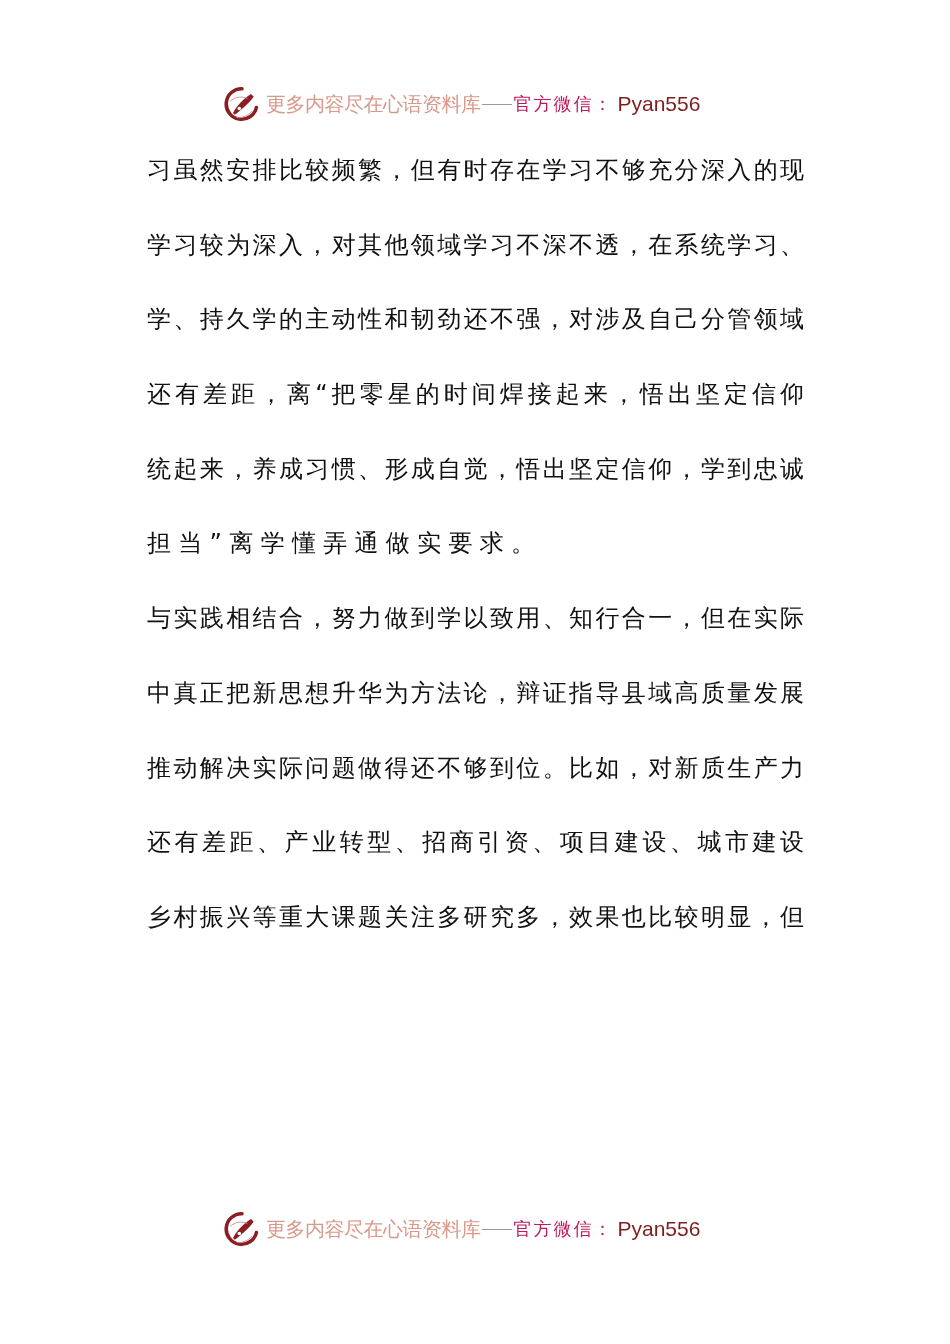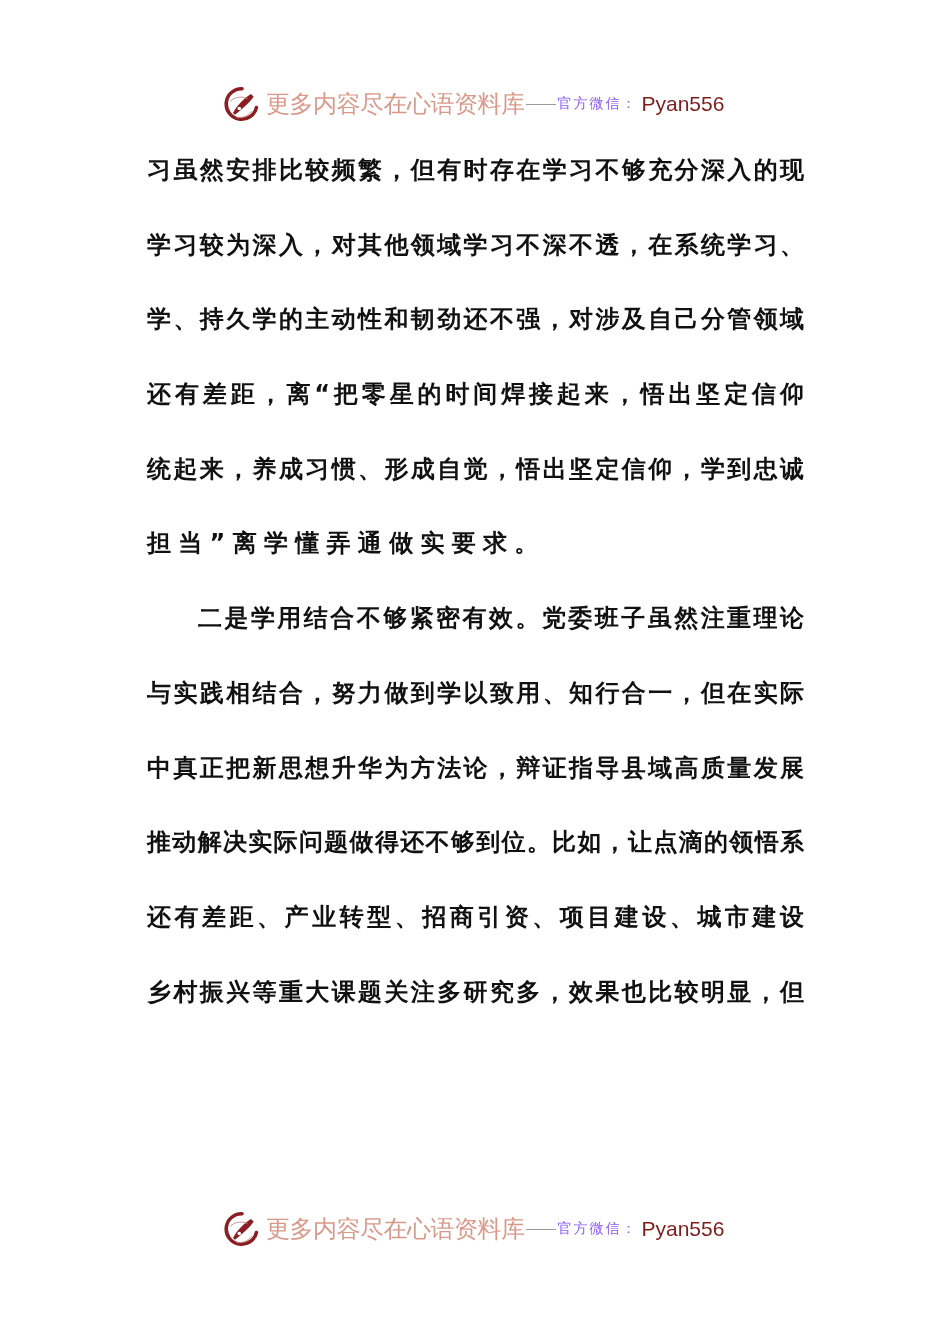--- a/index.html
+++ b/index.html
@@ -25,51 +25,50 @@
     .watermark.top { top: 84px; }
     .watermark.bottom { top: 1209px; }
     .wm-logo {
       width: 36px;
       height: 36px;
       margin-right: 6px;
       flex: 0 0 auto;
     }
     .wm-brand {
       font-family: "DejaVu Serif", "Liberation Serif", serif;
-      font-size: 24px;
+      font-size: 20px;
       color: #d9998a;
       letter-spacing: -0.5px;
     }
     .wm-dash {
       display: inline-block;
       width: 30px;
       height: 1px;
       background: #9a9a9a;
       margin: 0 2px 0 1px;
       vertical-align: middle;
     }
     .wm-official {
       font-family: Liberation Serif, serif;
-      font-size: 14px;
-      color: #8b5cf6;
+      font-size: 18px;
+      color: #be185d;
       letter-spacing: 2px;
     }
     .wm-id {
       font-family: "Liberation Sans", sans-serif;
       font-size: 21px;
       color: #7f1d1d;
       margin-left: 4px;
     }
     .body-text {
       position: absolute;
       left: 147px;
       top: 148px;
       width: 657px;
       color: #111111;
-      font-weight: bold;
     }
     .line {
       height: 74.7px;
       font-size: 24px;
       line-height: 44px;
       white-space: nowrap;
       text-align: justify;
       text-align-last: justify;
       letter-spacing: 0;
     }
@@ -100,24 +99,23 @@
 
 <div class="body-text">
 
   <div class="line">习虽然安排比较频繁，但有时存在学习不够充分深入的现</div>
   <div class="line">学习较为深入，对其他领域学习不深不透，在系统学习、</div>
   <div class="line">学、持久学的主动性和韧劲还不强，对涉及自己分管领域</div>
   <div class="line">还有差距，离“把零星的时间焊接起来，悟出坚定信仰</div>
   <div class="line">统起来，养成习惯、形成自觉，悟出坚定信仰，学到忠诚</div>
   <div class="line last">担当”离学懂弄通做实要求。</div>
 
-  <div class="line indent">二是学用结合不够紧密有效。党委班子虽然注重理论</div>
   <div class="line">与实践相结合，努力做到学以致用、知行合一，但在实际</div>
   <div class="line">中真正把新思想升华为方法论，辩证指导县域高质量发展</div>
-  <div class="line">推动解决实际问题做得还不够到位。比如，让点滴的领悟系</div>
+  <div class="line">推动解决实际问题做得还不够到位。比如，对新质生产力</div>
   <div class="line">还有差距、产业转型、招商引资、项目建设、城市建设</div>
   <div class="line">乡村振兴等重大课题关注多研究多，效果也比较明显，但</div>
 </div>
 
 <div class="watermark bottom">
   <svg class="wm-logo" viewBox="0 0 40 40">
     <path d="M20 3 A17 17 0 1 0 36 24" fill="none" stroke="#8b1e22" stroke-width="4" stroke-linecap="round"></path>
     <path d="M10 30 C14 22, 22 14, 30 9 L33 12 C28 19, 20 26, 12 32 Z" fill="#8b1e22"></path>
     <circle cx="17" cy="25" r="2" fill="#ffffff"></circle>
     <path d="M7 17 C12 12, 20 11, 26 14" fill="none" stroke="#c98a8a" stroke-width="1"></path>

